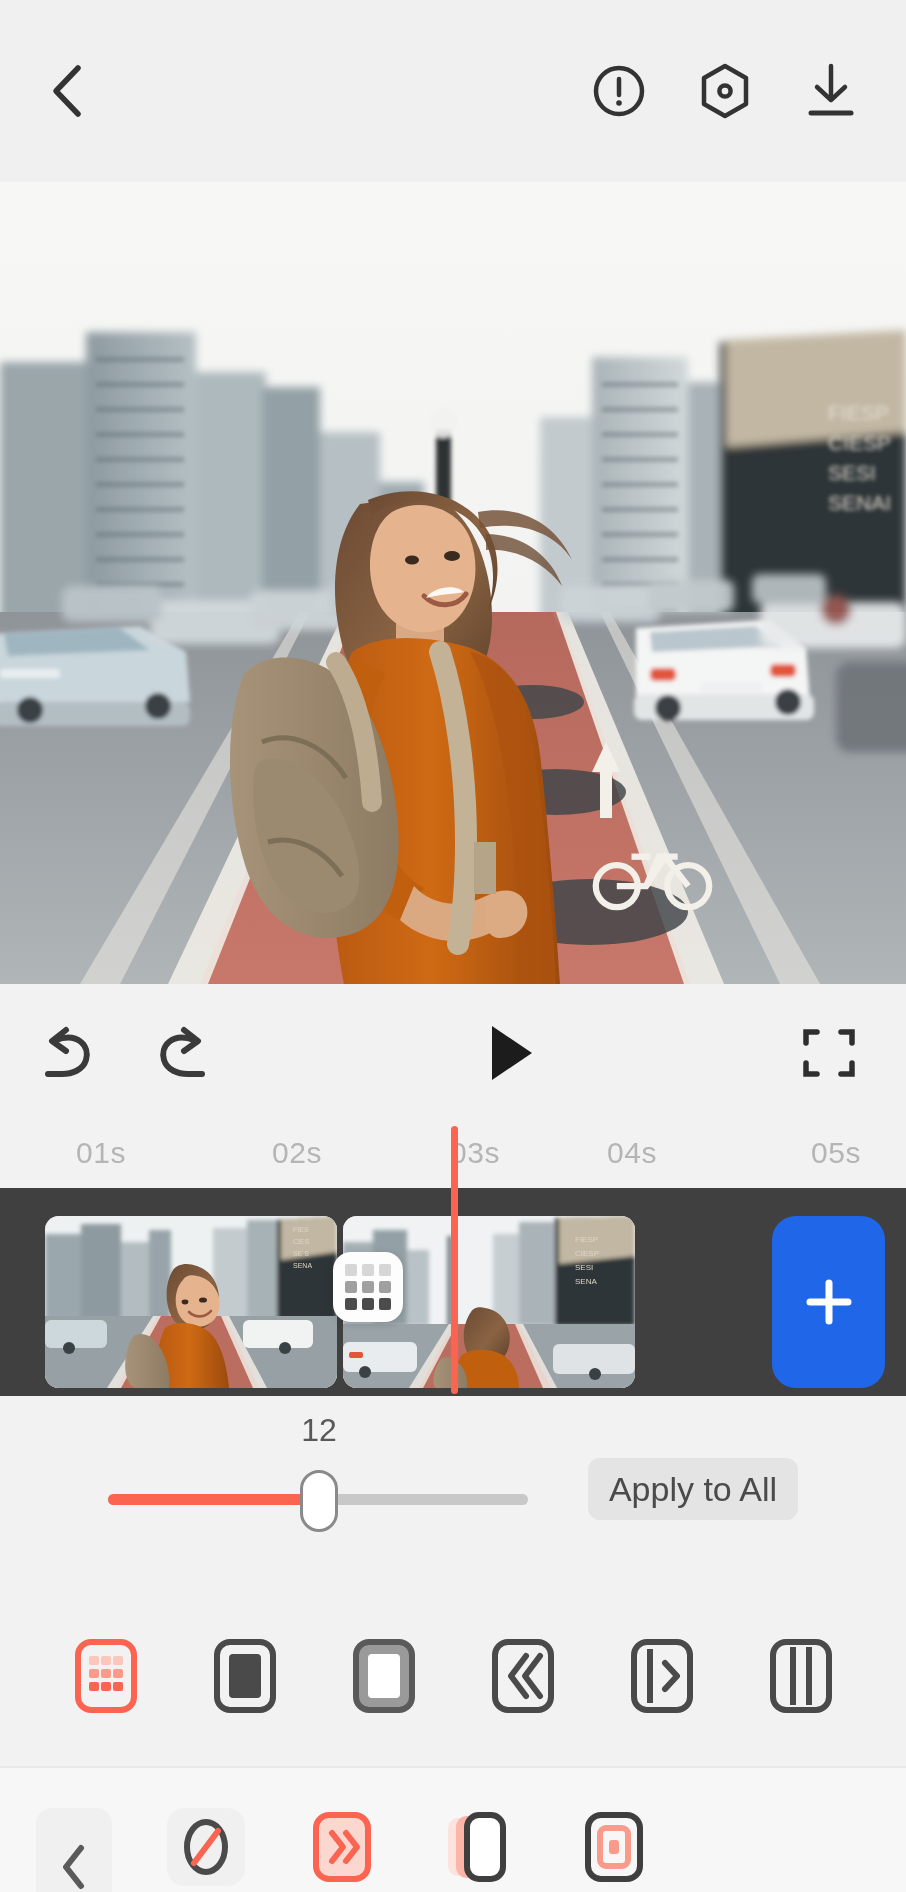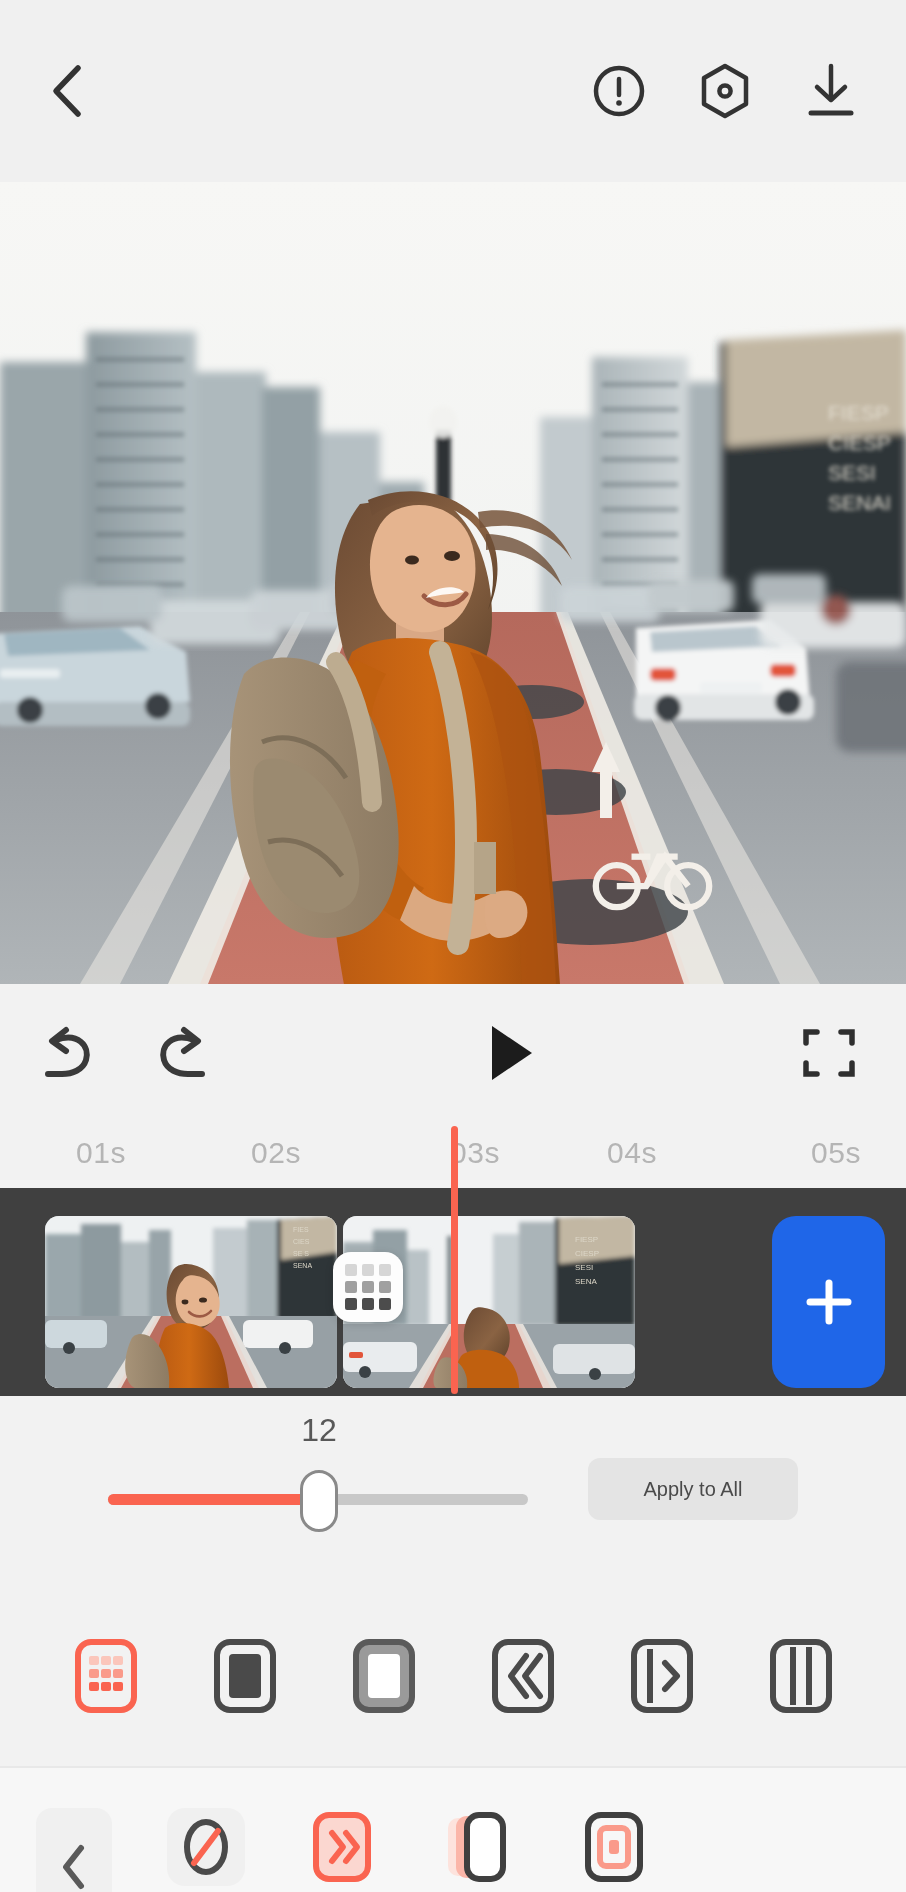--- a/index.html
+++ b/index.html
@@ -162,21 +162,21 @@
   .slider-value {
     position: absolute; left: 211px; top: -46px;
     transform: translateX(-50%);
     font-size: 32px; color: #585858;
   }
   .apply-all {
     position: absolute; left: 588px; top: 62px;
     width: 210px; height: 62px;
     background: #e4e4e4;
     border: none; border-radius: 12px;
-    font-size: 20px; color: #4a4a4a;
+    font-size: 34px; color: #4a4a4a;
     font-family: "Liberation Sans", sans-serif;
     cursor: pointer;
   }
 
   
   .effects-row {
     height: 180px;
     flex: 0 0 auto;
     background: #f2f2f2;
     display: flex; align-items: center;
@@ -505,21 +505,21 @@
             <path d="M4 37 L4 48 L15 48"></path>
             <path d="M50 37 L50 48 L39 48"></path>
           </g>
         </svg>
       </button>
     </div>
   </div>
 
   <div class="ruler">
     <span class="tick" style="left:101px">01s</span>
-    <span class="tick" style="left:276px">02s</span>
+    <span class="tick" style="left:297px">02s</span>
     <span class="tick" style="left:475px">03s</span>
     <span class="tick" style="left:632px">04s</span>
     <span class="tick" style="left:836px">05s</span>
   </div>
 
   <div class="timeline">
     <div class="clips">
 
       <div class="clip">
         <svg viewBox="0 0 292 172" preserveAspectRatio="xMidYMid slice">

